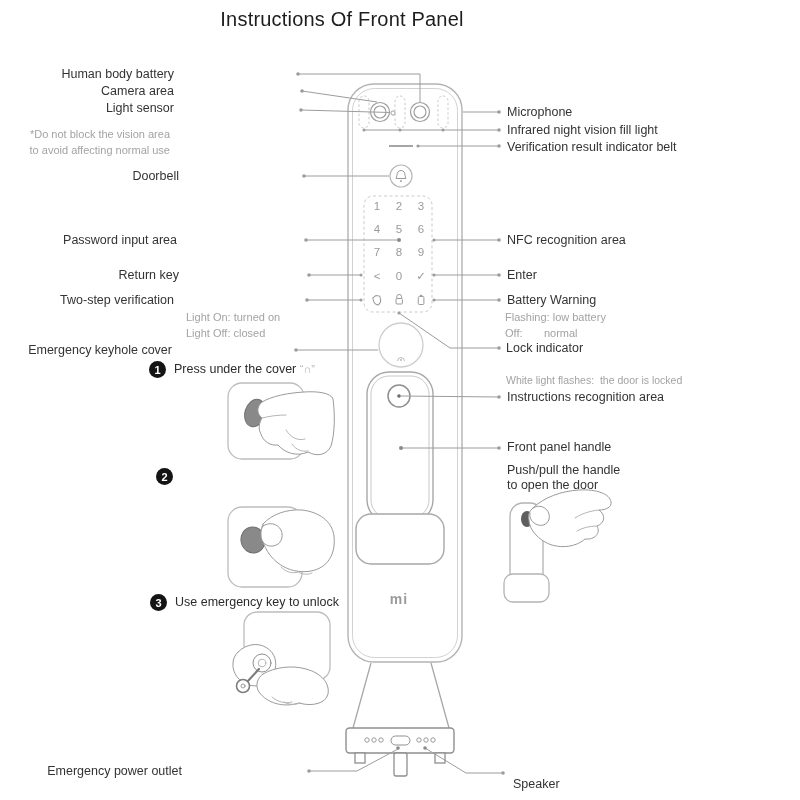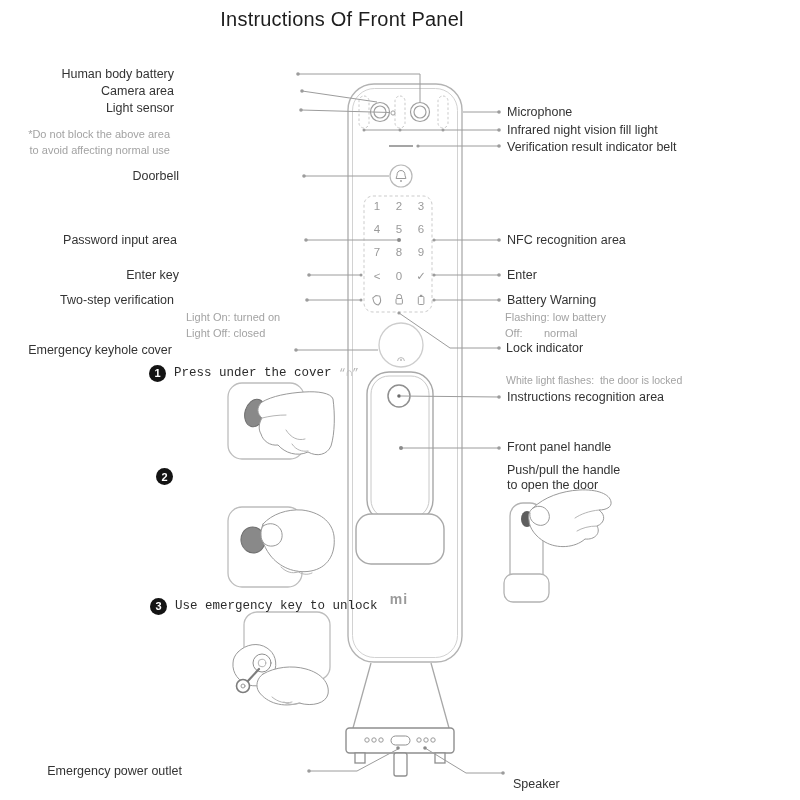--- a/index.html
+++ b/index.html
@@ -10,21 +10,21 @@
   .art{position:absolute;left:0;top:0;}
   .lbl{position:absolute;font-size:12.5px;color:#333;white-space:nowrap;
        transform:translateY(-50%);line-height:15px;}
   .note{position:absolute;font-size:11px;color:#a3a3a3;white-space:pre;
         transform:translateY(-50%);line-height:14px;}
   .note.tiny{font-size:10.5px;}
   .step{position:absolute;display:flex;align-items:center;gap:8px;}
   .step-badge{width:17px;height:17px;border-radius:50%;background:#141414;color:#fff;
               font-size:11px;font-weight:bold;display:flex;align-items:center;
               justify-content:center;flex:0 0 17px;}
-  .step-text{font-size:12.5px;color:#2b2b2b;line-height:24px;white-space:nowrap;font-family:Liberation Mono, monospace;}
+  .step-text{font-size:12.5px;color:#2b2b2b;line-height:15px;white-space:nowrap;}
   .step-icon{color:#b5b5b5;font-size:11px;}
 </style>
 </head>
 <body>
 
 <div class="canvas">
 
   <div class="title">Instructions Of Front Panel</div>
 
   <svg class="art" width="800" height="800" viewBox="0 0 800 800">
@@ -241,26 +241,26 @@
       <ellipse cx="527" cy="519" rx="6" ry="8" fill="#5e5e5e"></ellipse>
       <path fill="#fff" stroke="#9a9a9a" d="M533,508 C544,497 562,491 579,490 C597,489 610,494 611,502 C612,507 606,510 599,510 C606,515 605,523 597,526 C601,533 595,540 585,539 C575,548 557,549 545,542 C536,537 529,528 529,520 C528,515 529,511 533,508 Z"></path>
       <path stroke="#9a9a9a" d="M533,508 C539,504 547,507 549,514 C551,521 545,527 538,525 C532,523 529,518 530,513"></path>
       <path stroke="#b5b5b5" d="M599,510 c-10,1 -18,4 -24,8 M597,526 c-8,0 -15,2 -20,5"></path>
     </g>
   </svg>
 
   <div class="lbl" style="right:510px;top:74px">Human body battery</div>
   <div class="lbl" style="right:510px;top:91px">Camera area</div>
   <div class="lbl" style="right:510px;top:108px">Light sensor</div>
-  <div class="note" style="right:514px;top:134px">*Do not block the above area</div>
+  <div class="note" style="right:514px;top:134px">*Do not block the vision area</div>
   <div class="note" style="right:514px;top:150px">to avoid affecting normal use</div>
 
   <div class="lbl" style="right:505px;top:176px">Doorbell</div>
   <div class="lbl" style="right:507px;top:240px">Password input area</div>
-  <div class="lbl" style="right:505px;top:275px">Enter key</div>
+  <div class="lbl" style="right:505px;top:275px">Return key</div>
   <div class="lbl" style="right:510px;top:300px">Two-step verification</div>
   <div class="note" style="left:186px;top:317px">Light On: turned on</div>
   <div class="note" style="left:186px;top:333px">Light Off: closed</div>
   <div class="lbl" style="right:512px;top:350px">Emergency keyhole cover</div>
   <div class="lbl" style="right:502px;top:771px">Emergency power outlet</div>
 
   <div class="lbl" style="left:507px;top:112px">Microphone</div>
   <div class="lbl" style="left:507px;top:130px">Infrared night vision fill light</div>
   <div class="lbl" style="left:507px;top:147px">Verification result indicator belt</div>
   <div class="lbl" style="left:507px;top:240px">NFC recognition area</div>

